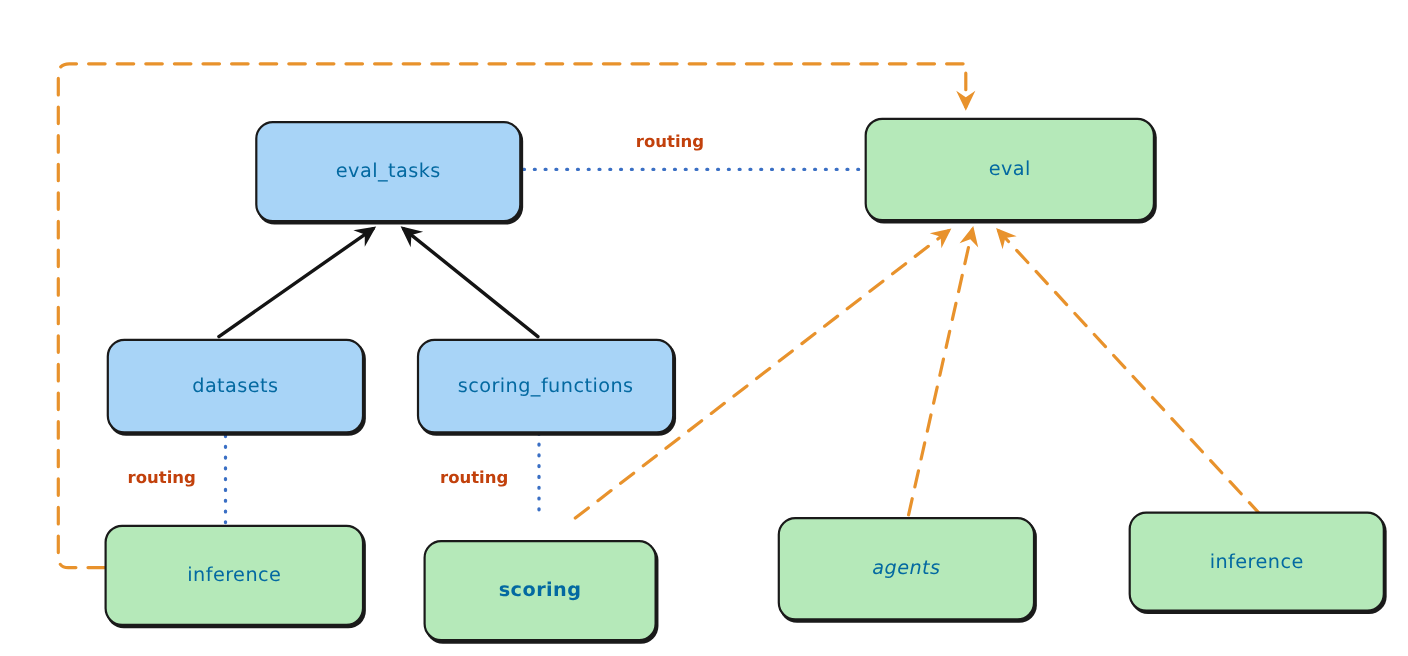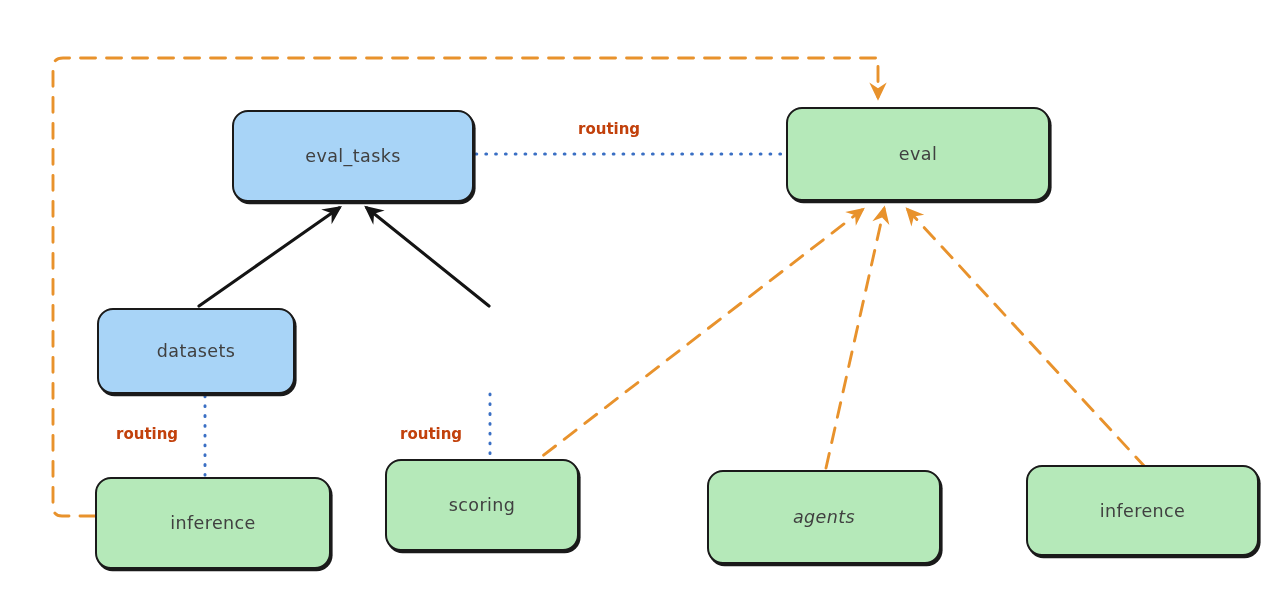--- a/index.html
+++ b/index.html
@@ -39,21 +39,21 @@
   .node-blue {
     background: #a8d4f7;
   }
   .node-green {
     background: #b5e9b9;
   }
   .node-label {
     font-family: "DejaVu Sans", sans-serif;
     font-size: 17.5px;
     letter-spacing: 0.4px;
-    color: #404040;
+    color: #0369a1;
     white-space: nowrap;
     user-select: none;
   }
   .edge-label {
     position: absolute;
     font-family: "DejaVu Sans", sans-serif;
     font-size: 15px;
     font-weight: 600;
     color: #c2410c;
     white-space: nowrap;
@@ -96,30 +96,33 @@
   </svg>
 
   <div class="node node-blue" style="left:232px; top:110px; width:242px; height:92px;">
     <span class="node-label">eval_tasks</span>
   </div>
 
   <div class="node node-green" style="left:786px; top:107px; width:264px; height:94px;">
     <span class="node-label">eval</span>
   </div>
 
-  <div class="node node-blue" style="left:97px; top:308px; width:198px; height:86px;">
+  <div class="node node-blue" style="left:97px; top:308px; width:234px; height:86px;">
     <span class="node-label">datasets</span>
   </div>
 
+  <div class="node node-blue" style="left:379px; top:308px; width:234px; height:86px;">
+    <span class="node-label">scoring_functions</span>
+  </div>
 
   <div class="node node-green" style="left:95px; top:477px; width:236px; height:92px;">
     <span class="node-label">inference</span>
   </div>
 
-  <div class="node node-green" style="left:385px; top:459px; width:194px; height:92px;">
+  <div class="node node-green" style="left:385px; top:491px; width:212px; height:92px;font-weight:bold;">
     <span class="node-label">scoring</span>
   </div>
 
   <div class="node node-green" style="left:707px; top:470px; width:234px; height:94px;font-style:italic;">
     <span class="node-label">agents</span>
   </div>
 
   <div class="node node-green" style="left:1026px; top:465px; width:233px; height:91px;text-align:right;">
     <span class="node-label">inference</span>
   </div>

